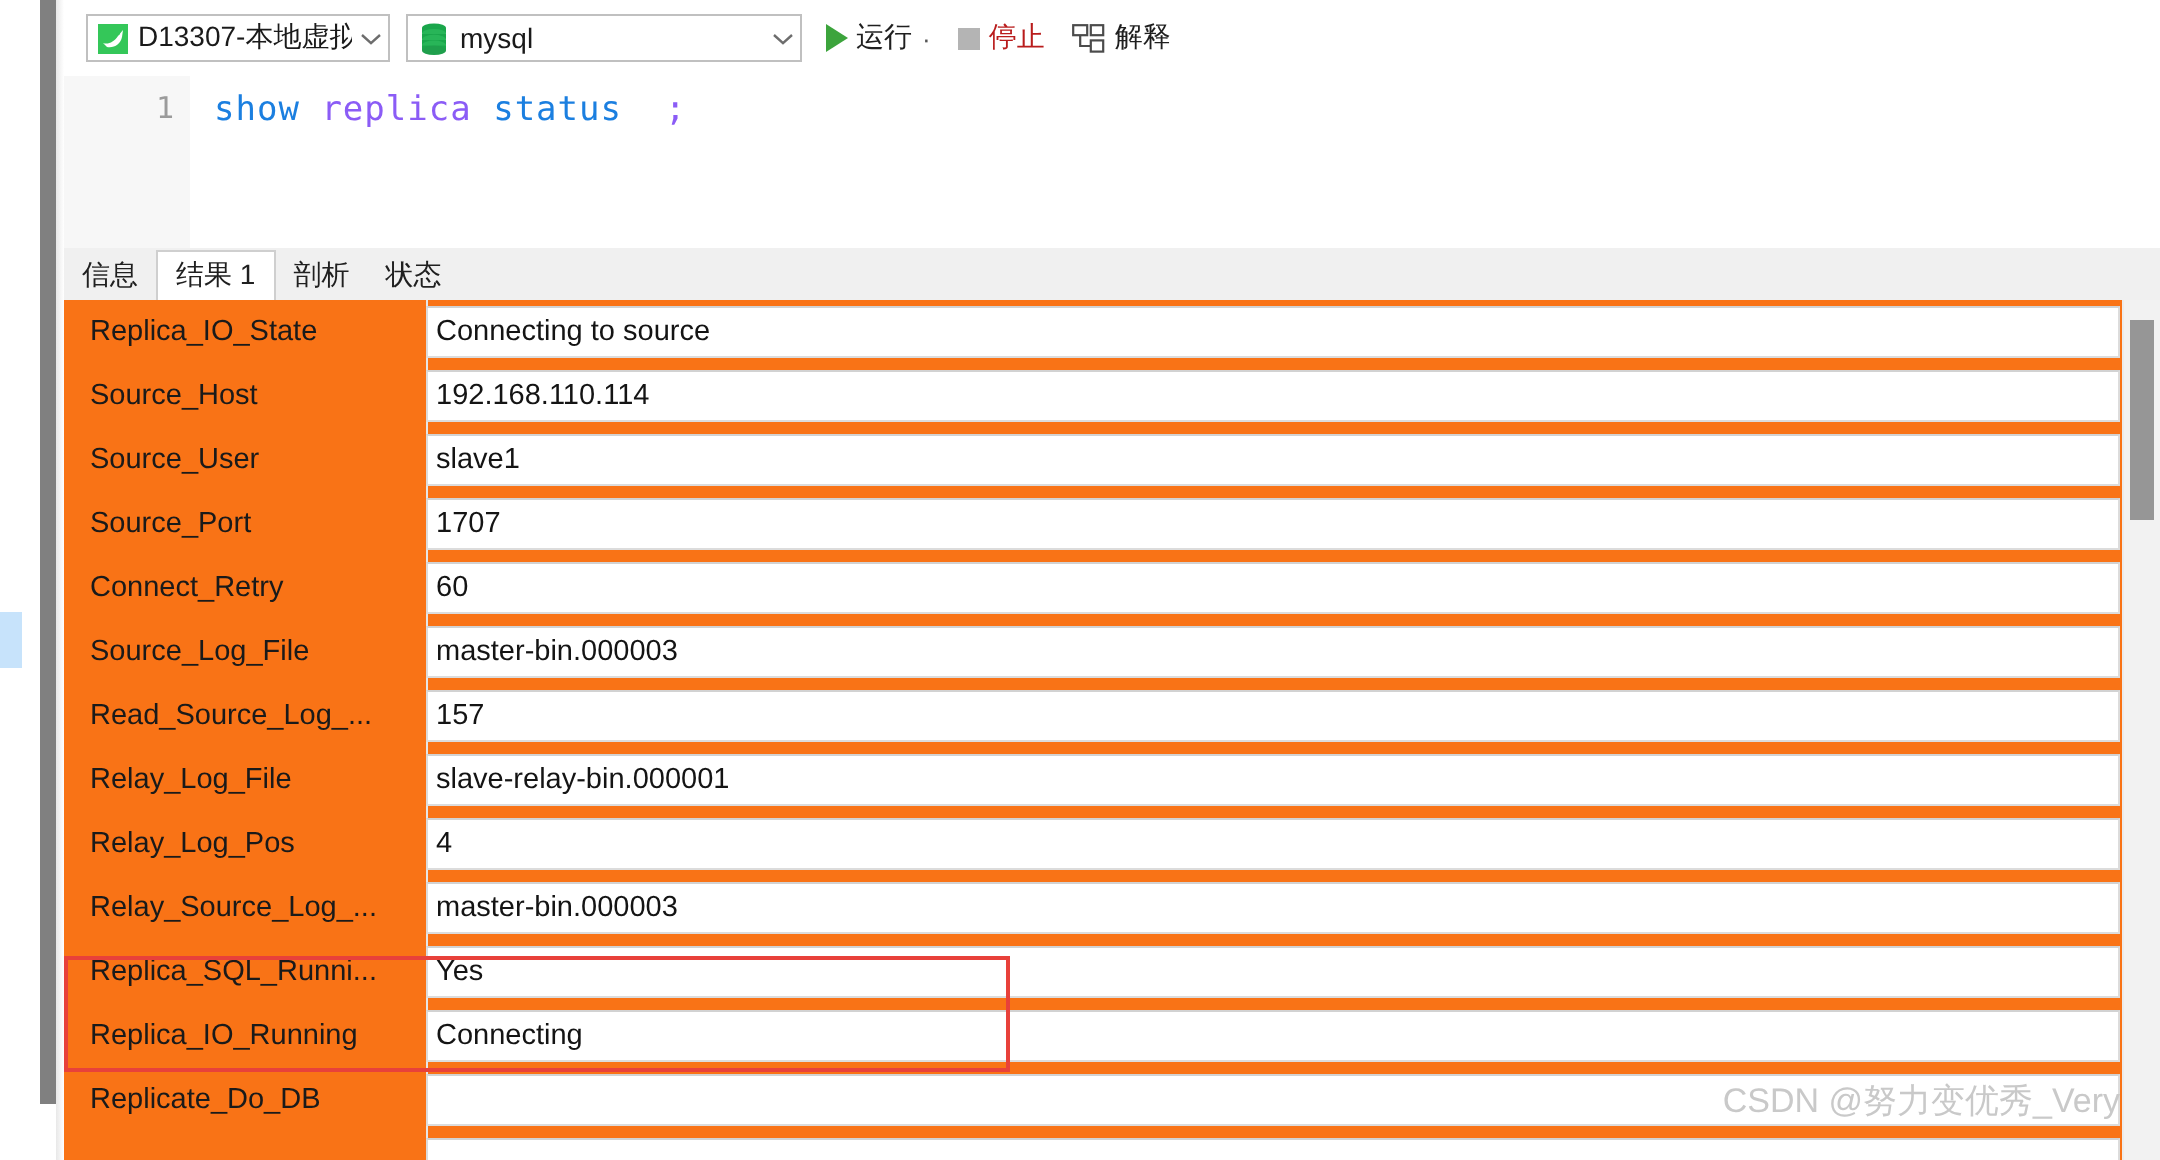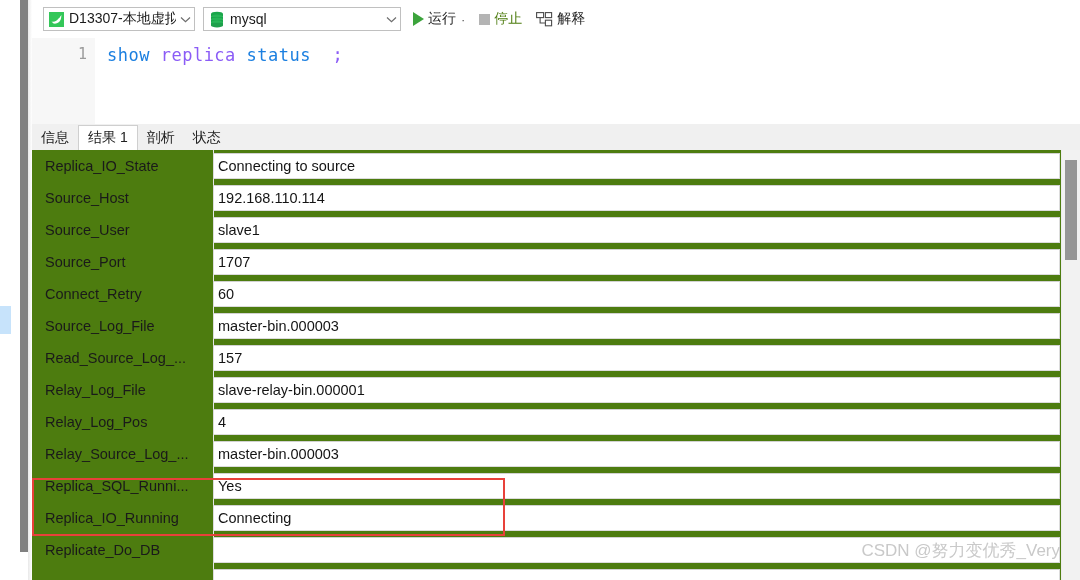--- a/index.html
+++ b/index.html
@@ -81,21 +81,21 @@
 
   .tb-btn {
     display: flex; align-items: center;
     height: 26px;
     padding: 0 2px;
     margin-left: 10px;
     font-size: 14px;
     color: #1f1f1f;
     white-space: nowrap;
   }
-  .tb-btn.disabled { color: #4d7c0f; }
+  .tb-btn.disabled { color: #b91c1c; }
   .tb-btn .txt { margin-left: 4px; }
   .play-tri {
     width: 0; height: 0;
     border-left: 11px solid #3ca43c;
     border-top: 7px solid transparent;
     border-bottom: 7px solid transparent;
   }
   .dot-caret {
     margin-left: 5px; font-size: 13px; color: #555;
   }
@@ -156,21 +156,21 @@
     border: 1px solid #cfcfcf;
     border-bottom: 1px solid #ffffff;
     margin-bottom: -1px;
     height: 26px;
   }
 
   
   .result {
     position: absolute; left: 32px; top: 150px;
     width: 1030px; height: 430px;
-    background: #4d7c0f;
+    background: #f97316;
     overflow: hidden;
   }
   .row {
     position: relative;
     height: 32px;
     display: flex; align-items: stretch;
   }
   .cell-name {
     width: 181px;
     flex: 0 0 181px;

